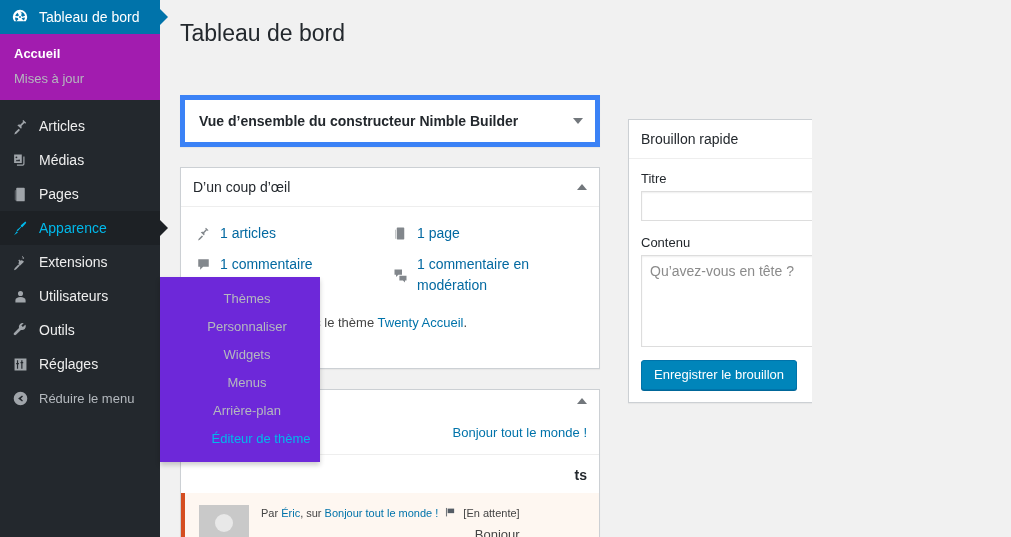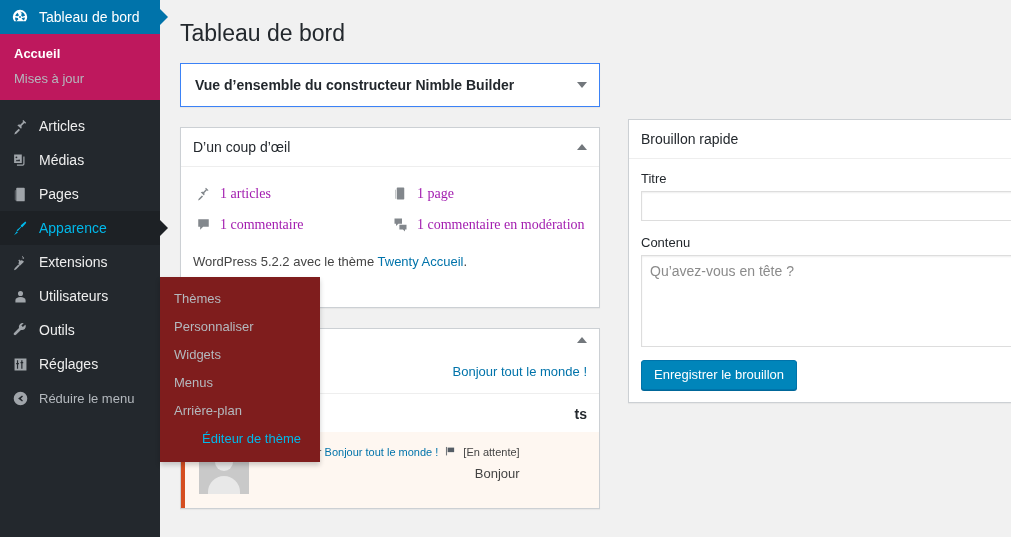--- a/index.html
+++ b/index.html
@@ -4,21 +4,21 @@
 <style>
   * { box-sizing: border-box; margin: 0; padding: 0; }
   html, body {
     width: 1011px; height: 537px;
     overflow: hidden;
     background: #f1f1f1;
     font-family: "Liberation Sans", sans-serif;
     font-size: 13px;
     color: #444;
   }
-  .screen { position: relative; width: 1011px; height: 537px; }
+  .screen { position: relative; width: 812px; height: 537px; }
 
   
   .adminmenu {
     position: absolute; left: 0; top: 0;
     width: 160px; height: 537px;
     background: #23282d;
     z-index: 40;
   }
   .menu-top {
     position: relative;
@@ -33,21 +33,21 @@
   .menu-top .mlabel { margin-left: 9px; font-weight: normal; }
   .menu-top::after {
     content: "";
     position: absolute; right: -8px; top: 50%;
     margin-top: -8px;
     border-style: solid;
     border-width: 8px 0 8px 8px;
     border-color: transparent transparent transparent #0073aa;
   }
   .submenu-home {
-    background: #be185d;
+    background: #a21caf;
     padding: 7px 0 9px;
   }
   .submenu-home a {
     display: block;
     padding: 5px 0 5px 14px;
     font-size: 13px;
     color: #eee;
     text-decoration: none;
     cursor: pointer;
   }
@@ -94,24 +94,25 @@
     color: #fff;
     font-size: 11px;
     line-height: 17px;
   }
 
   
   .flyout {
     position: absolute;
     left: 160px; top: 277px;
     width: 160px;
-    background: #7f1d1d;
+    background: #6d28d9;
     padding: 8px 0 9px;
     z-index: 60;
     box-shadow: 0 3px 5px rgba(0,0,0,0.2);
+    text-align: center;
   }
   .flyout a {
     display: block;
     padding: 6px 0 7px 14px;
     font-size: 13px;
     color: #b4b9be;
     text-decoration: none;
     cursor: pointer;
   }
   .flyout a.hover { color: #00b9eb; margin-left: 28px; }
@@ -165,47 +166,47 @@
   .toggle-ind.down {
     border-width: 6px 5px 0 5px;
     border-color: #72777c transparent transparent transparent;
   }
   .pb-body { padding: 12px; }
 
   
   .select-box {
     position: relative;
     background: #fff;
-    border: 1px solid #3b82f6;
+    border: 5px solid #3b82f6;
     box-shadow: 0 1px 1px rgba(0,0,0,0.04);
     padding: 13px 34px 13px 14px;
     font-size: 14px;
     font-weight: bold;
     color: #23282d;
     cursor: pointer;
     margin-bottom: 20px;
+    margin-top: 32px;
   }
 
   
   .glance {
     display: flex; flex-wrap: wrap;
     padding: 4px 0 0;
   }
   .glance li {
     list-style: none;
     width: 50%;
     margin-bottom: 10px;
   }
   .glance a {
     display: flex; align-items: center;
-    color: #a21caf; text-decoration: none;
+    color: #0369a1; text-decoration: none;
     font-size: 14px;
     line-height: 1.5;
     cursor: pointer;
-    font-family: Liberation Serif, serif;
   }
   .glance a .ico { margin-right: 7px; margin-top: 1px; }
   .versions {
     padding: 6px 0 0;
     font-size: 13px;
     color: #444;
     line-height: 1.7;
   }
   .versions a { color: #0073aa; text-decoration: none; cursor: pointer; }
   .spam-line { color: #0073aa; }

